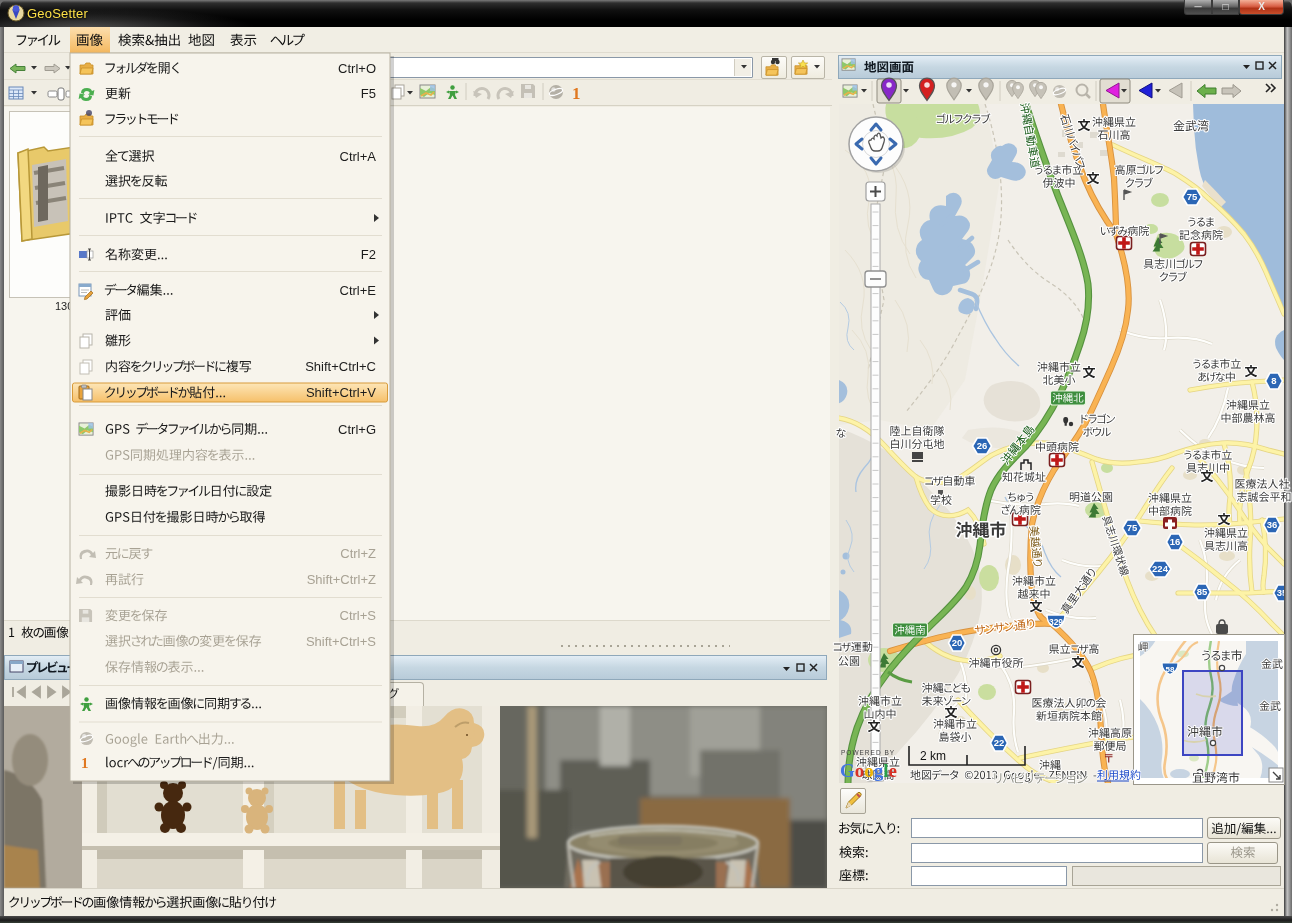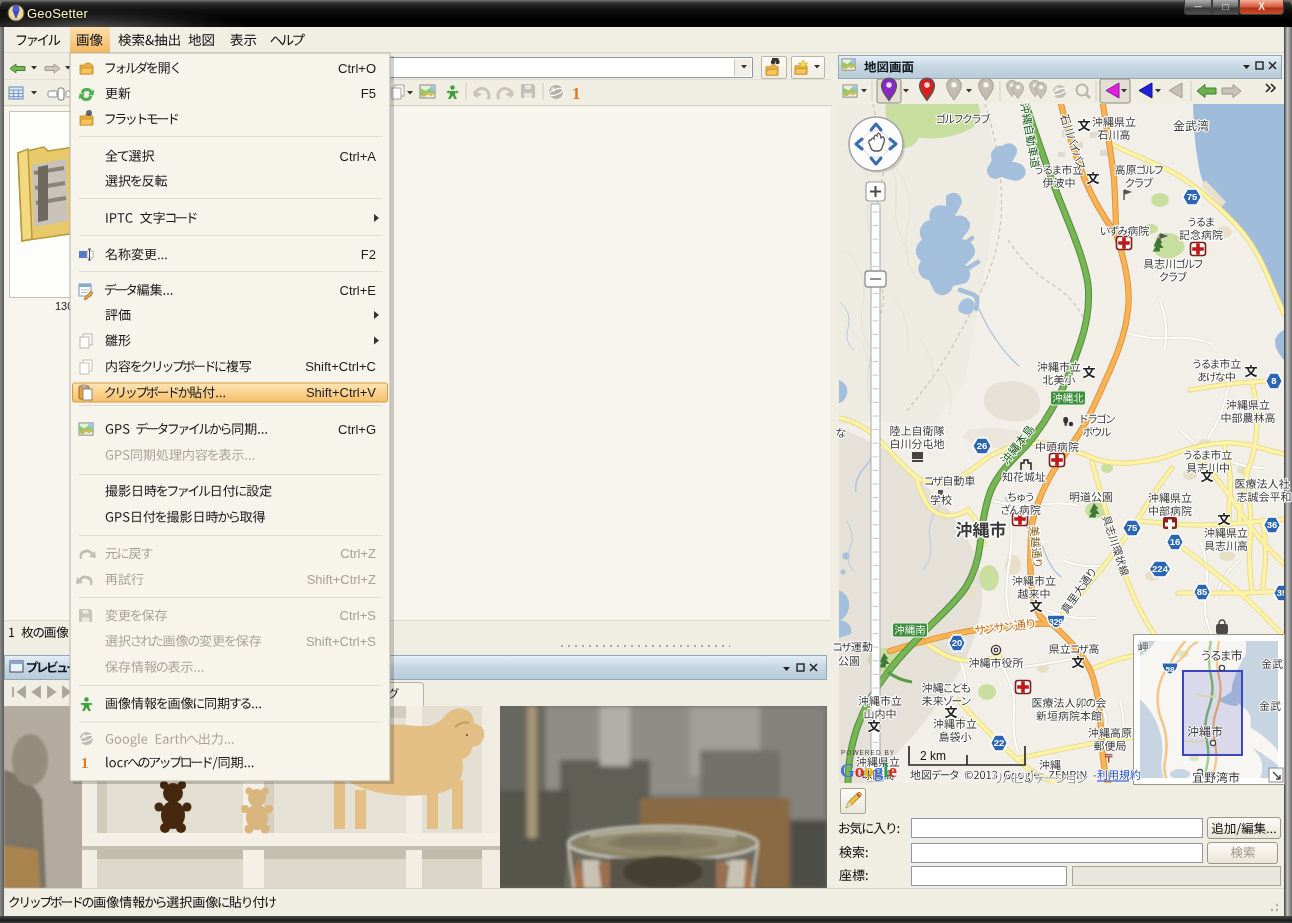--- a/index.html
+++ b/index.html
@@ -2,21 +2,21 @@
 <html><head><meta charset="utf-8"><title>GeoSetter</title><style>
 *{margin:0;padding:0;box-sizing:border-box}
 html,body{width:1292px;height:923px;overflow:hidden;font-family:"Liberation Sans",sans-serif}
 body{position:relative;background:#6f6f6f}
 .abs{position:absolute}
 #titlebar{left:0;top:0;width:1292px;height:27px;
  background:linear-gradient(#7a7a7a 0,#2e2e2e 3px,#101010 10px,#000 20px,#000 100%);
  border-radius:7px 7px 0 0}
 #titleglow{left:0;top:0;width:420px;height:27px;border-radius:7px 0 0 0;
  background:radial-gradient(ellipse 230px 30px at 85px 30px,rgba(170,170,170,.5),rgba(110,110,110,.15) 55%,rgba(0,0,0,0) 75%)}
-#title-txt{left:27px;top:6px;color:#fef9c3;font-size:13px;letter-spacing:.2px;text-shadow:0 1px 2px #000}
+#title-txt{left:27px;top:6px;color:#fde047;font-size:13px;letter-spacing:.2px;text-shadow:0 1px 2px #000}
 .capbtn{top:0;height:15px;border:1px solid #3c3c3c;border-top:none;color:#e8e8e8;text-align:center;
  font-size:10px;line-height:13px;font-weight:bold}
 #btn-min{left:1184px;width:28px;background:linear-gradient(#b0b0b0,#6a6a6a 45%,#3a3a3a 60%,#505050);border-radius:0 0 0 3px}
 #btn-max{left:1212px;width:27px;background:linear-gradient(#b0b0b0,#6a6a6a 45%,#3a3a3a 60%,#505050)}
 #btn-close{left:1239px;width:45px;background:linear-gradient(#f4b098,#d96046 45%,#b03216 60%,#c84f2c);border-radius:0 0 4px 3px}
 #borderL{left:0;top:27px;width:4px;height:889px;background:linear-gradient(90deg,#8a8a8a,#5a5a5a)}
 #borderR{left:1284px;top:27px;width:8px;height:889px;background:linear-gradient(90deg,#3a3a3a,#c2c2c2 40%,#6a6a6a)}
 #borderB{left:0;top:916px;width:1292px;height:7px;background:linear-gradient(#4a4a4a,#1c1c1c 60%,#353f35)}
 #client{left:4px;top:27px;width:1280px;height:889px;background:#f0ede3}
 #menubar{left:4px;top:27px;width:1280px;height:26px;background:#f1eee4;border-bottom:1px solid #e0dcd0}

